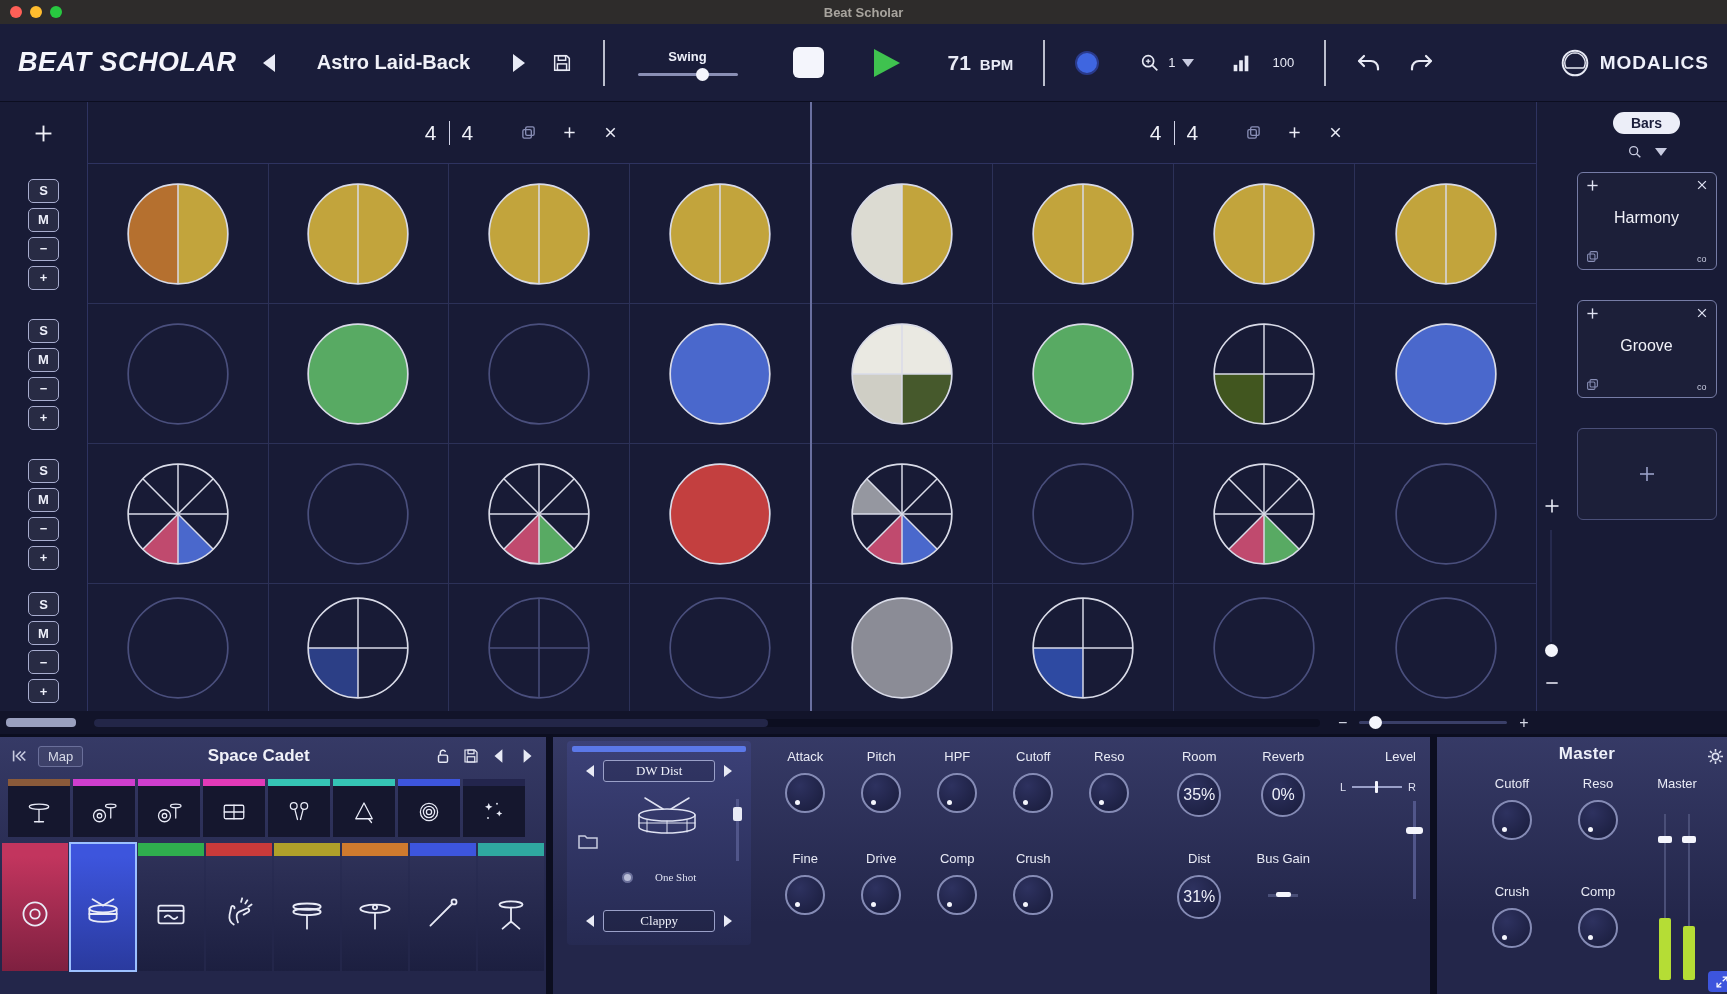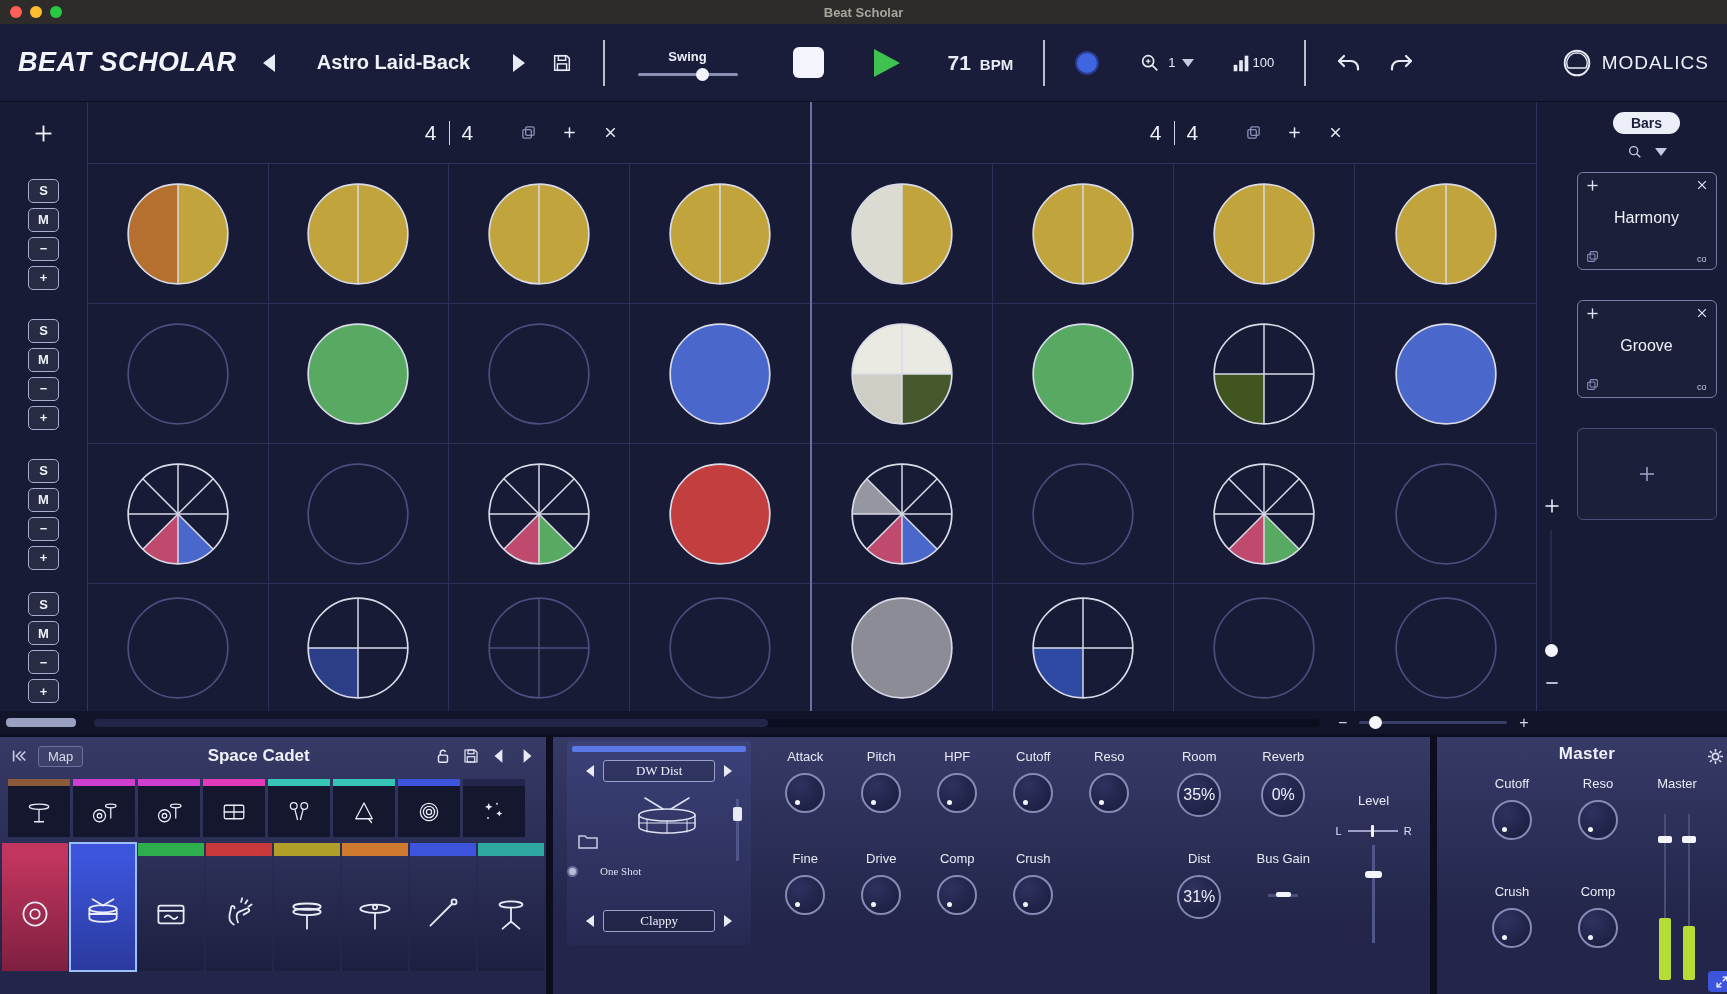--- a/index.html
+++ b/index.html
@@ -31,26 +31,26 @@
   .swing-dot{position:absolute;top:-5px;left:58px;width:13px;height:13px;border-radius:50%;background:#f4f5fc;}
   .stop-btn{width:31px;height:31px;border-radius:6px;background:#f4f5fc;margin-left:52px;cursor:pointer;}
   .play-btn{margin-left:48px;cursor:pointer;}
   .bpm-block{display:flex;align-items:baseline;margin-left:46px;gap:9px;}
   .bpm-value{font-size:21px;font-weight:700;}
   .bpm-unit{font-size:15px;font-weight:700;}
   .blue-circle{width:24px;height:24px;border-radius:50%;background:#3f66e0;border:2px solid #29folder;border:2px solid #2a3a8a;cursor:pointer;}
   .mag-group{display:flex;align-items:center;gap:7px;margin-left:40px;}
   .mag-group .num{font-size:13px;color:#e8eaf5;}
   .tri-down{width:0;height:0;border-left:6px solid transparent;border-right:6px solid transparent;border-top:8px solid #c8cbe0;}
-  .meter-group{display:flex;align-items:center;gap:0;margin-left:36px;}
+  .meter-group{display:flex;align-items:center;gap:20px;margin-left:36px;}
   .meter-group .num{font-size:13px;}
   .undo-redo{display:flex;align-items:center;gap:26px;}
   .undo-redo svg{width:26px;height:24px;cursor:pointer;}
   .brand{display:flex;align-items:center;gap:10px;margin-left:auto;}
-  .brand-text{font-size:19px;letter-spacing:1px;font-weight:400;color:#eef0fa;}
+  .brand-text{font-size:19px;letter-spacing:1px;font-weight:700;color:#eef0fa;}
 
   
   .main{display:flex;height:609px;background:#181b36;}
   .left-col{width:88px;border-right:1px solid #2e3360;display:flex;flex-direction:column;align-items:center;overflow:hidden;}
   .add-row-zone{height:62px;display:flex;align-items:center;justify-content:center;}
   .ctl-group{height:140px;display:flex;flex-direction:column;justify-content:center;align-items:center;gap:5px;}
   .ctl-group:last-child{flex:1;min-height:0;}
   .ctl-btn{width:31px;height:24px;border:1px solid #a8adcf;border-radius:5px;background:rgba(255,255,255,.07);
     font-size:13px;font-weight:700;display:flex;align-items:center;justify-content:center;color:#eef0fa;cursor:pointer;}
   .seq-wrap{flex:1;display:flex;}
@@ -129,33 +129,33 @@
   .sample-progress{position:absolute;top:5px;left:5px;right:5px;height:6px;background:#5b78e8;border-radius:2px;cursor:pointer;}
   .sel-row{position:absolute;left:0;right:0;display:flex;align-items:center;justify-content:center;gap:9px;}
   .sel-box{width:112px;height:22px;border:1px solid #9aa0c8;border-radius:3px;font-size:13px;display:flex;align-items:center;justify-content:center;color:#eef0fa;background:rgba(0,0,0,.15);cursor:pointer;}
   .sel-arrow{width:0;height:0;border-top:6px solid transparent;border-bottom:6px solid transparent;cursor:pointer;}
   .sel-arrow.left{border-right:8px solid #e8eaf5;}
   .sel-arrow.right{border-left:8px solid #e8eaf5;}
   .drum-art{position:absolute;left:50px;top:52px;width:100px;height:54px;}
   .folder-ic{position:absolute;left:10px;top:92px;cursor:pointer;}
   .v-slider{position:absolute;right:12px;top:58px;width:3px;height:62px;background:#51568a;cursor:pointer;}
   .v-handle{position:absolute;left:-3px;top:8px;width:9px;height:14px;border-radius:2px;background:#e8eaf5;}
-  .oneshot-row{position:absolute;left:0;right:0;top:124px;display:flex;align-items:center;justify-content:flex-start;gap:22px;}
+  .oneshot-row{position:absolute;left:0;right:0;top:130px;display:flex;align-items:center;justify-content:center;gap:22px;}
   .radio{width:11px;height:11px;border-radius:50%;background:#b8bcd6;border:2px solid #6a6f9a;cursor:pointer;}
   .oneshot-label{font-size:11px;color:#dfe2f2;}
   .knob-grid{display:grid;grid-template-columns:repeat(5,76px);margin-left:16px;}
   .knob-cell{height:102px;display:flex;flex-direction:column;align-items:center;padding-top:8px;}
   .knob-label{font-size:13px;color:#e8eaf5;margin-bottom:9px;white-space:nowrap;}
   .knob{width:40px;height:40px;border-radius:50%;background:radial-gradient(circle at 35% 30%,#2e3260,#181b3a);border:2px solid #858bb5;position:relative;cursor:pointer;}
   .knob .dot{position:absolute;width:5px;height:5px;border-radius:50%;background:#f4f5fc;left:8px;bottom:6px;}
   .knob.pct{display:flex;align-items:center;justify-content:center;font-size:16px;color:#eef0fa;width:44px;height:44px;}
   .fx-grid{display:grid;grid-template-columns:repeat(2,84px);margin-left:10px;}
   .bus-slider{width:30px;height:3px;background:#4a4f78;position:relative;margin-top:19px;cursor:pointer;}
   .bus-handle{position:absolute;left:8px;top:-2px;width:15px;height:5px;border-radius:2px;background:#f4f5fc;}
-  .level-block{width:92px;display:flex;flex-direction:column;align-items:center;padding-top:8px;margin-left:6px;margin-top:44px;}
+  .level-block{width:92px;display:flex;flex-direction:column;align-items:flex-end;padding-top:8px;margin-left:6px;}
   .pan-row{display:flex;align-items:center;gap:6px;margin:8px 0 4px;font-size:11px;color:#dfe2f2;}
   .pan-track{width:50px;height:2px;background:#9aa0c8;position:relative;cursor:pointer;}
   .pan-tick{position:absolute;left:23px;top:-5px;width:3px;height:12px;border-radius:1px;background:#f4f5fc;}
   .fader-track{width:3px;height:98px;background:#51568a;position:relative;margin-top:4px;cursor:pointer;}
   .fader-cap{position:absolute;left:-7px;top:26px;width:17px;height:7px;border-radius:3px;background:#f4f5fc;}
 
   
   .master-panel{flex:1;position:relative;padding:0 12px;}
   .gear{position:absolute;right:12px;top:10px;cursor:pointer;}
   .gear svg{width:19px;height:19px;}

